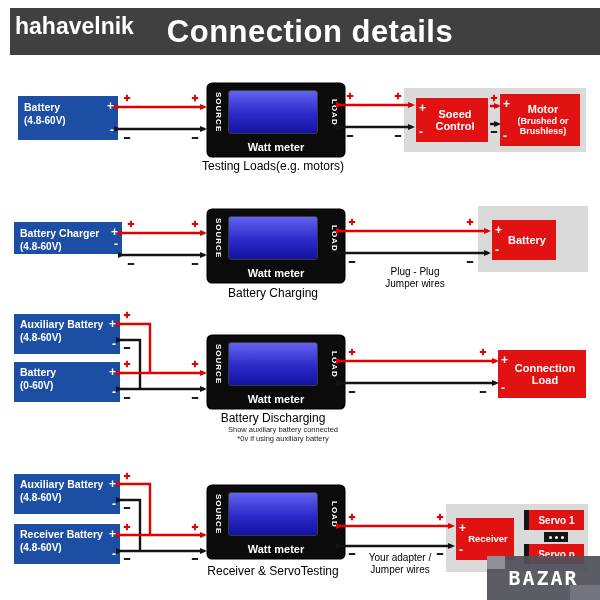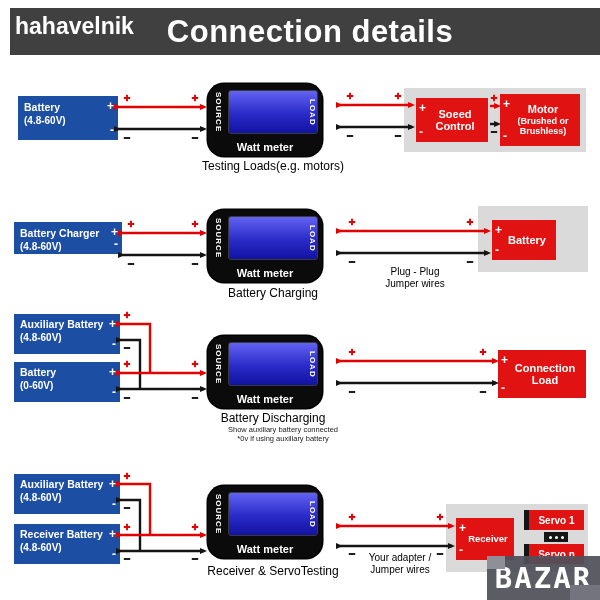--- a/index.html
+++ b/index.html
@@ -20,38 +20,38 @@
   
   .loadbox{position:absolute;background:#e11212;color:#fff;display:flex;flex-direction:column;align-items:center;justify-content:center;text-align:center;z-index:2;padding:2px 4px 2px 10px}
   .loadbox .t{font-size:11px;font-weight:bold;line-height:12.5px}
   .loadbox .s{font-size:9px;font-weight:bold;line-height:10.5px}
   .loadbox .term{left:3px}
   .servo{padding:0;border-left:5px solid #151515}
   .servo .t{font-size:10px;line-height:11px;white-space:nowrap}
   .dots{position:absolute;left:544px;top:532px;width:24px;height:10px;background:#151515;z-index:3}
   .dots::after{content:"";position:absolute;left:5px;top:3.5px;width:3px;height:3px;border-radius:50%;background:#fff;box-shadow:6px 0 0 #fff,12px 0 0 #fff}
   
-  .meter{position:absolute;width:114px;height:72px;background:#0b0b0b;border-radius:16px;box-shadow:0 0 0 1.5px #000;z-index:2}
+  .meter{position:absolute;width:136px;height:72px;background:#0b0b0b;border-radius:4px;box-shadow:0 0 0 1.5px #000;z-index:2}
   .meter .side{position:absolute;top:4px;height:48px;color:#fff;font-size:8px;font-weight:bold;letter-spacing:1px;writing-mode:vertical-rl;text-align:center;line-height:12px}
   .meter .sideL{left:4px}
   .meter .sideR{right:4px}
   .meter .lcd{position:absolute;left:20px;top:6px;width:90px;height:44px;background:linear-gradient(180deg,#6262f2 0%,#2a2ac8 55%,#1212a2 100%);border:1px solid #3a3a3a;border-radius:3px}
   .meter .mname{position:absolute;bottom:3px;left:0;width:100%;text-align:center;color:#fff;font-weight:bold;font-size:11px}
   
   .panel{position:absolute;background:#dadada;z-index:1}
   .cap{position:absolute;font-size:12px;color:#000;text-align:center;z-index:2}
   .note{font-size:7.5px;line-height:9px;color:#222;text-align:center}
   .notewrap{position:absolute;z-index:2}
   .wnote{position:absolute;font-size:10px;line-height:11.5px;color:#000;text-align:center;z-index:2}
   
   svg.wires{position:absolute;left:0;top:0;z-index:3;pointer-events:none}
   .wr{stroke:#e30000;stroke-width:2.4;fill:none}
   .wk{stroke:#141414;stroke-width:2.4;fill:none}
   
-  .wm-bazar{position:absolute;left:487px;top:556px;width:113px;height:44px;background:#50505a;color:#fff;display:flex;align-items:center;justify-content:center;font-family:"DejaVu Sans Mono",monospace;font-weight:bold;font-size:29px;letter-spacing:2px;z-index:6;opacity:.93}
+  .wm-bazar{position:absolute;left:487px;top:556px;width:113px;height:44px;background:#50505a;color:#fff;display:flex;align-items:center;justify-content:center;font-family:"DejaVu Sans Mono",monospace;font-weight:bold;font-size:20px;letter-spacing:2px;z-index:6;opacity:.93}
   .wm-blk1{position:absolute;left:487px;top:556px;width:18px;height:13px;background:#8f8f98;z-index:7}
   .wm-blk2{position:absolute;left:570px;top:585px;width:30px;height:15px;background:#74747e;z-index:7}
 </style>
 </head>
 <body>
 
 <div class="header">
   <div class="title">Connection details</div>
 </div>
 <div class="wm-top">hahavelnik</div>

